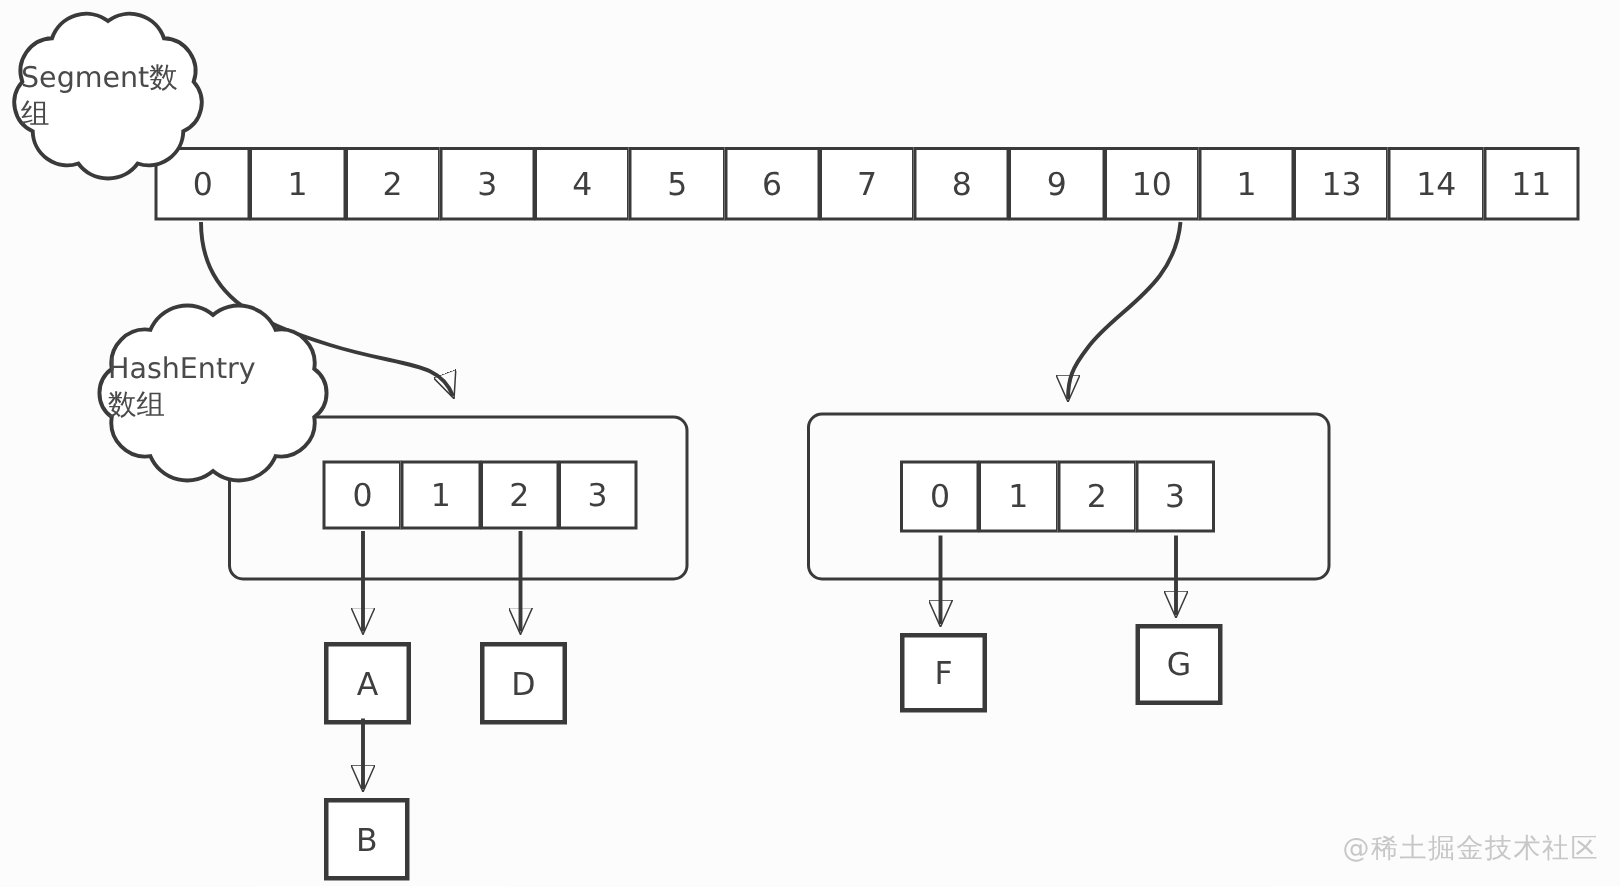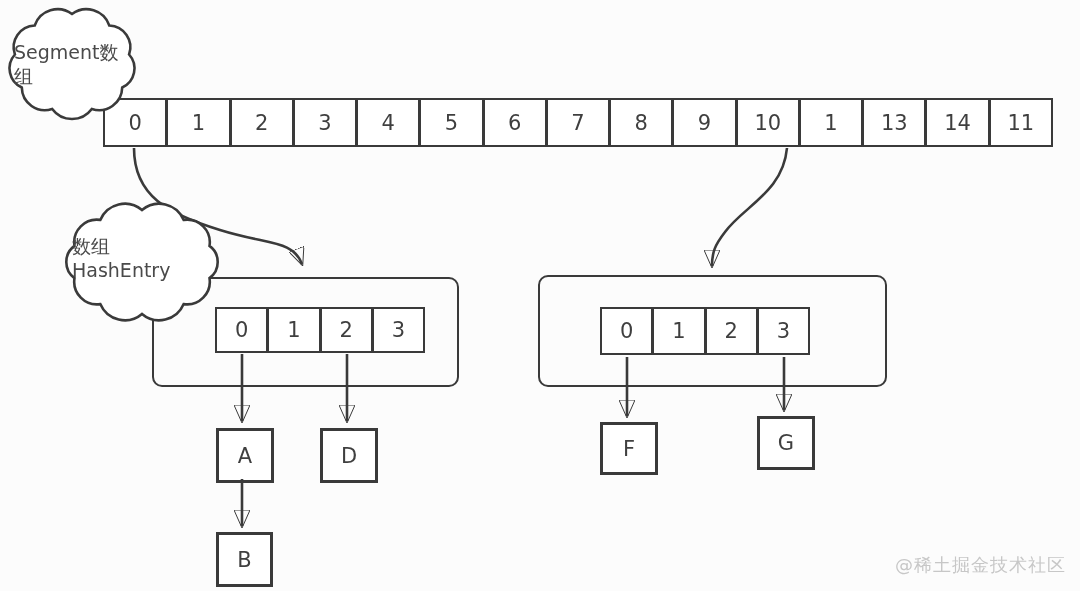--- a/index.html
+++ b/index.html
@@ -136,19 +136,19 @@
 
     <path class="cloud" d="M 72.0 14.0 A 24.2 24.2 0 0 1 109.3 25.5 A 21.8 21.8 0 0 1 129.1 54.5 A 20.9 20.9 0 0 1 122.2 87.5 A 23.1 23.1 0 0 1 91.8 109.0 A 24.6 24.6 0 0 1 52.2 109.0 A 23.1 23.1 0 0 1 21.8 87.5 A 20.9 20.9 0 0 1 14.9 54.5 A 21.8 21.8 0 0 1 34.7 25.5 A 24.2 24.2 0 0 1 72.0 14.0 Z"></path>
     <path class="cloud" d="M 142.0 210.0 A 26.6 26.6 0 0 1 183.7 219.9 A 22.7 22.7 0 0 1 209.5 245.9 A 19.9 19.9 0 0 1 209.5 278.1 A 22.7 22.7 0 0 1 183.7 304.1 A 26.6 26.6 0 0 1 142.0 314.0 A 26.6 26.6 0 0 1 100.3 304.1 A 22.7 22.7 0 0 1 74.5 278.1 A 19.9 19.9 0 0 1 74.5 245.9 A 22.7 22.7 0 0 1 100.3 219.9 A 26.6 26.6 0 0 1 142.0 210.0 Z"></path>
   </svg>
 
   <div class="cloud-label cloud-label-segment">
     <div>Segment数</div>
     <div>组</div>
   </div>
   <div class="cloud-label cloud-label-hashentry">
+    <div>HashEntry</div>
     <div>数组</div>
-    <div>HashEntry</div>
   </div>
 
   <div class="watermark">@稀土掘金技术社区</div>
 
 </div>
 
 </body></html>

